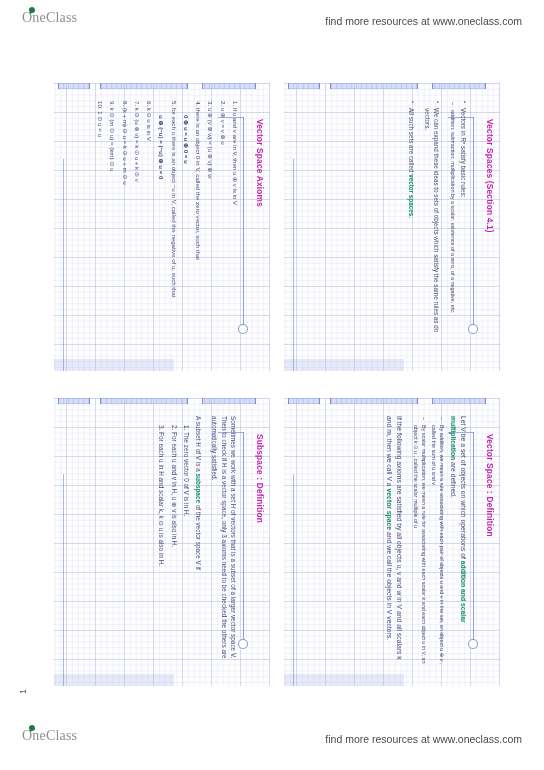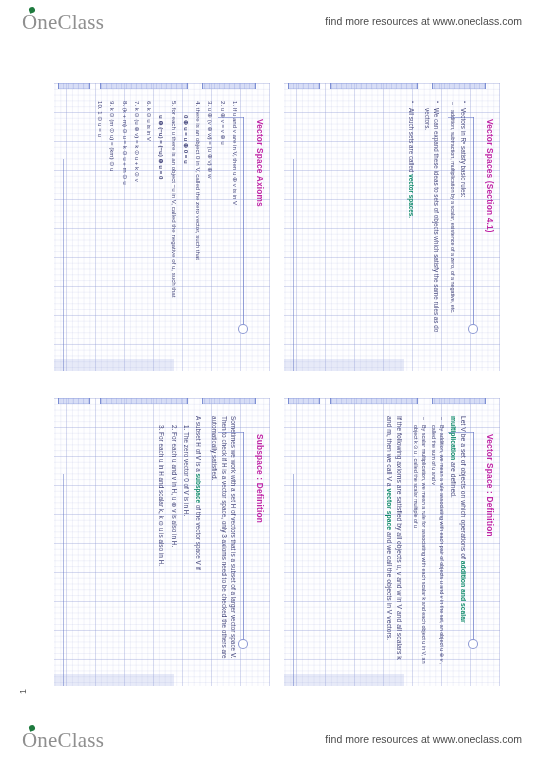--- a/index.html
+++ b/index.html
@@ -7,21 +7,21 @@
     width:544px;height:770px;position:relative;overflow:hidden;
     font-family:"Liberation Sans", sans-serif;
     color:#222;
   }
 
   
   .wm{position:absolute;left:0;width:544px;height:30px;}
   .wm-logo{
     position:absolute;left:22px;top:2px;
     font-family:"Liberation Serif", serif;
-    font-size:21px;color:#8f8f8f;letter-spacing:.2px;white-space:nowrap;
+    font-size:14px;color:#8f8f8f;letter-spacing:.2px;white-space:nowrap;
   }
   .wm-logo .dot{
     position:absolute;left:7px;top:-3px;width:6px;height:6px;
     background:#1e7a3e;border-radius:50% 50% 50% 0;transform:rotate(-20deg);
   }
   .wm-right{
     position:absolute;right:22px;top:7px;
     font-size:10.5px;color:#4a4a4a;white-space:nowrap;
     font-family:"Liberation Sans", sans-serif;
   }

